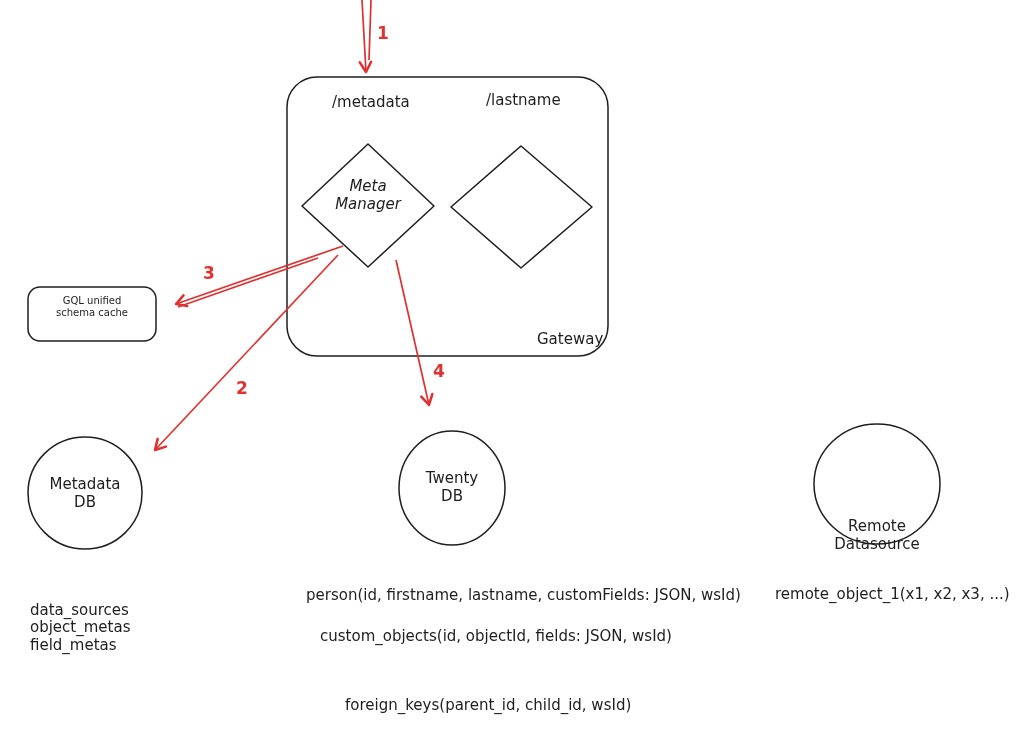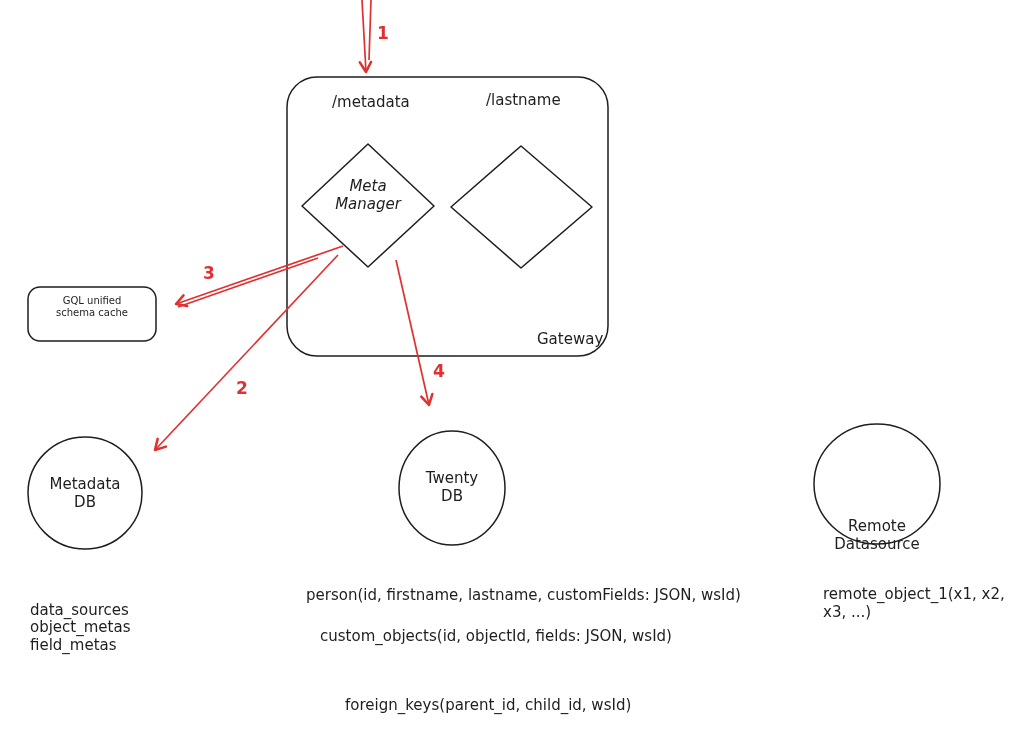--- a/index.html
+++ b/index.html
@@ -83,15 +83,15 @@
 DB</div>
   <div class="label center" style="left:812px;top:488px;width:130px;margin-top:29px;">Remote
 Datasource</div>
 
   <div class="label tables" style="left:30px;top:584px;">data_sources
 object_metas
 field_metas</div>
   <div class="label" style="left:320px;top:627px;">custom_objects(id, objectId, fields: JSON, wsId)</div>
   <div class="label" style="left:306px;top:586px;">person(id, firstname, lastname, customFields: JSON, wsId)</div>
   <div class="label" style="left:345px;top:696px;">foreign_keys(parent_id, child_id, wsId)</div>
-  <div class="label" style="left:775px;top:585px;margin-left:48px;">remote_object_1(x1, x2, x3, ...)</div>
+  <div class="label" style="left:775px;top:585px;">remote_object_1(x1, x2, x3, ...)</div>
 
 </div>
 
 </body></html>

